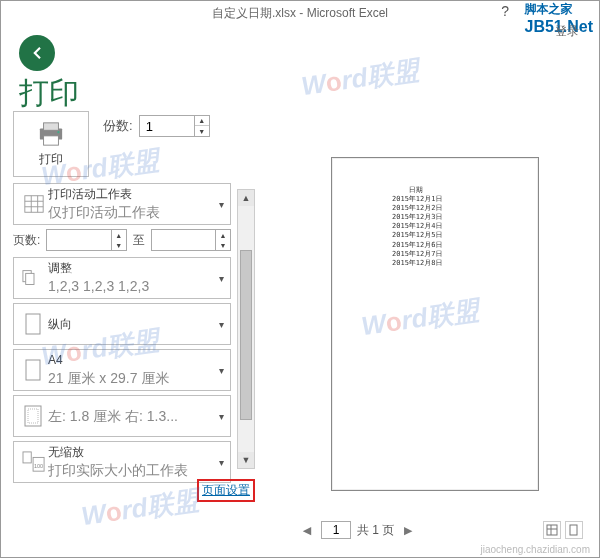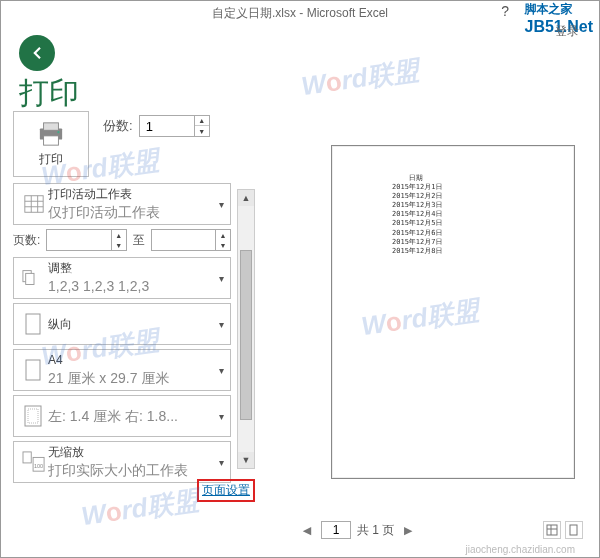--- a/index.html
+++ b/index.html
@@ -32,28 +32,28 @@
 .pages-row { display: flex; align-items: center; gap: 6px; font-size: 12px; color: #555; margin: 4px 0 6px 0; width: 218px; }
 .pages-row .pin { border: 1px solid #aaa; height: 22px; display: flex; align-items: center; flex: 1; }
 .pages-row .pin input { border: none; width: 40px; padding: 0 4px; font-size: 12px; outline: none; }
 .pages-row .pin .buttons { display: flex; flex-direction: column; border-left: 1px solid #aaa; margin-left: auto; }
 .pages-row .pin .buttons span { width: 14px; height: 10px; font-size: 7px; display: flex; align-items: center; justify-content: center; color: #444; }
 .scroll-track { position: absolute; left: 236px; top: 188px; width: 18px; height: 280px; background: #f0f0f0; border: 1px solid #ccc; }
 .scroll-thumb { position: absolute; left: 2px; width: 12px; background: #c8c8c8; border: 1px solid #aaa; }
 .scroll-btn { width: 16px; height: 16px; background: #e8e8e8; display: flex; align-items: center; justify-content: center; font-size: 9px; color: #555; cursor: pointer; }
 .page-setup { position: absolute; left: 196px; top: 478px; font-size: 12px; color: #06a; text-decoration: underline; border: 2px solid #d22; padding: 1px 3px; cursor: pointer; }
 .preview-area { position: absolute; left: 290px; top: 110px; width: 300px; height: 432px; }
-.preview-page { position: absolute; left: 40px; top: 34px; width: 244px; height: 334px; border: 1px solid #888; background: #fff; box-shadow: 0 0 0 1px #eee inset; }
+.preview-page { position: absolute; left: 40px; top: 46px; width: 208px; height: 334px; border: 1px solid #888; background: #fff; box-shadow: 0 0 0 1px #eee inset; }
 .preview-content { position: absolute; left: 60px; top: 28px; font-family: monospace; font-size: 7px; color: #333; line-height: 1.3; white-space: pre; }
 .nav-bar { position: absolute; left: 0; bottom: 0; width: 100%; display: flex; align-items: center; gap: 6px; font-size: 12px; color: #555; padding: 4px 8px; }
 .nav-btn { width: 16px; height: 16px; display: flex; align-items: center; justify-content: center; font-size: 11px; cursor: pointer; color: #777; }
 .nav-bar input { width: 30px; border: 1px solid #aaa; text-align: center; font-size: 12px; padding: 1px; }
 .nav-bar .tools { margin-left: auto; display: flex; gap: 4px; }
 .nav-bar .tools span { width: 18px; height: 18px; border: 1px solid #ccc; display: flex; align-items: center; justify-content: center; cursor: pointer; font-size: 11px; }
-.footer { position: absolute; right: 24px; bottom: 2px; font-size: 10px; color: #bbb; }
+.footer { position: absolute; right: 9px; bottom: 2px; font-size: 10px; color: #bbb; }
 .watermark { position: absolute; color: rgba(70,120,200,0.22); font-size: 26px; font-weight: bold; font-style: italic; pointer-events: none; transform: rotate(-8deg); }
 .watermark .wl { color: rgba(220,60,50,0.25); font-style: normal; }
 </style>
 </head>
 <body>
 
 <div class="frame">
   <div class="titlebar">
     <span>自定义日期.xlsx - Microsoft Excel</span>
     <span class="help">?</span>
@@ -172,21 +172,21 @@
       </div>
 
       <div class="opt-row">
         <div class="ico">
             <svg width="20" height="22" viewBox="0 0 20 22">
               <rect x="1" y="1" width="16" height="20" fill="#fff" stroke="#999"></rect>
               <rect x="4" y="4" width="10" height="14" fill="none" stroke="#bbb" stroke-dasharray="1 1"></rect>
             </svg>
           </div>
         <div class="txt">
-            <div class="l2">左: 1.4 厘米    右: 1.8...</div>
+            <div class="l2">左: 1.8 厘米    右: 1.3...</div>
           </div>
         <span class="caret">▾</span>
       </div>
 
       <div class="opt-row">
         <div class="ico">
             <svg width="24" height="22" viewBox="0 0 26 24">
               <rect x="1" y="1" width="9" height="12" fill="#fff" stroke="#999"></rect>
               <rect x="12" y="7" width="12" height="15" fill="#fff" stroke="#999"></rect>
               <text x="13" y="19" font-size="6" fill="#888">100</text>

